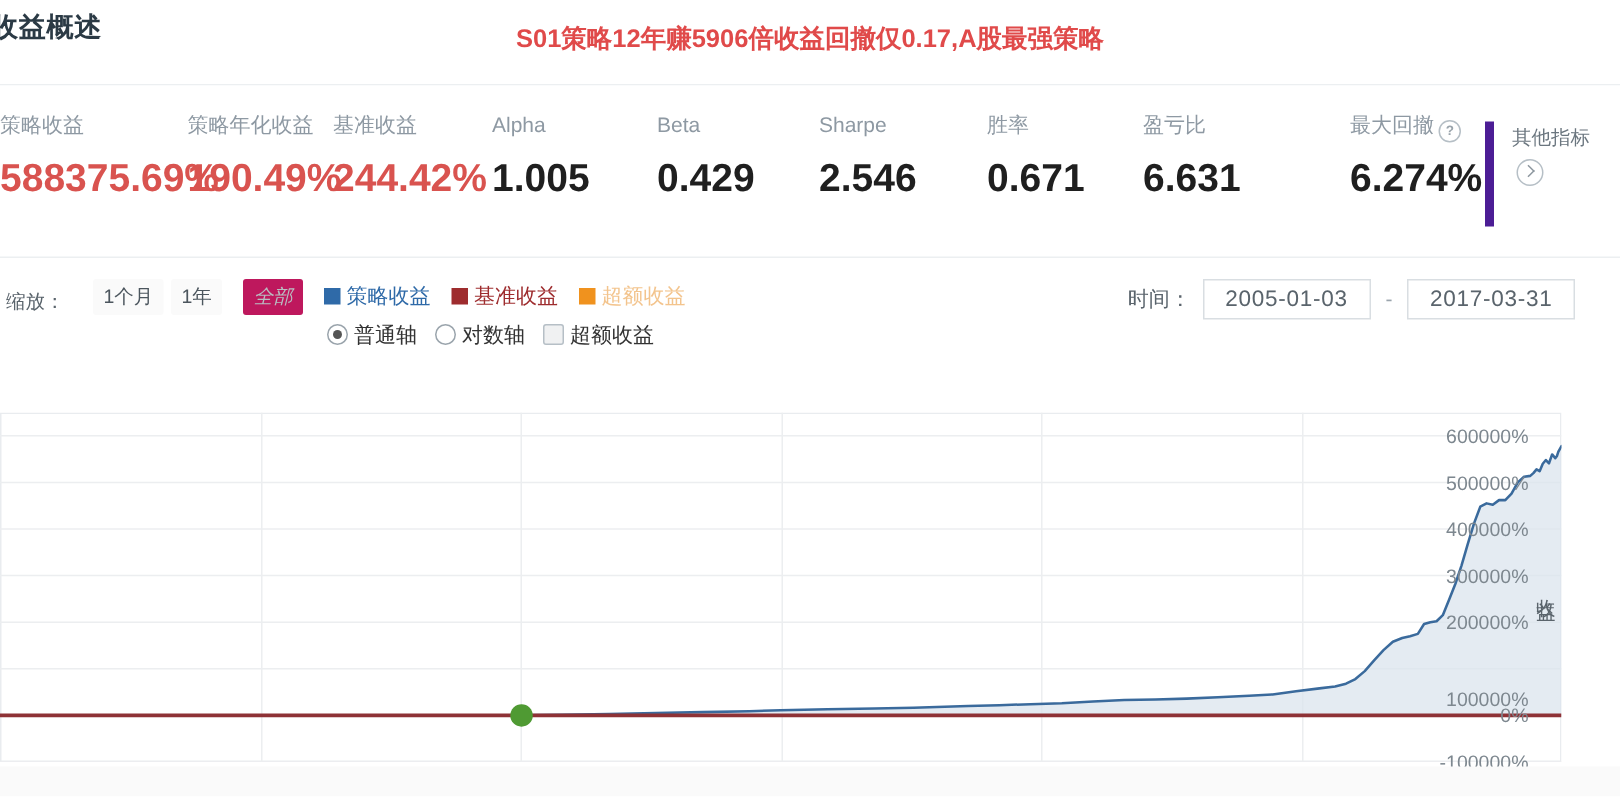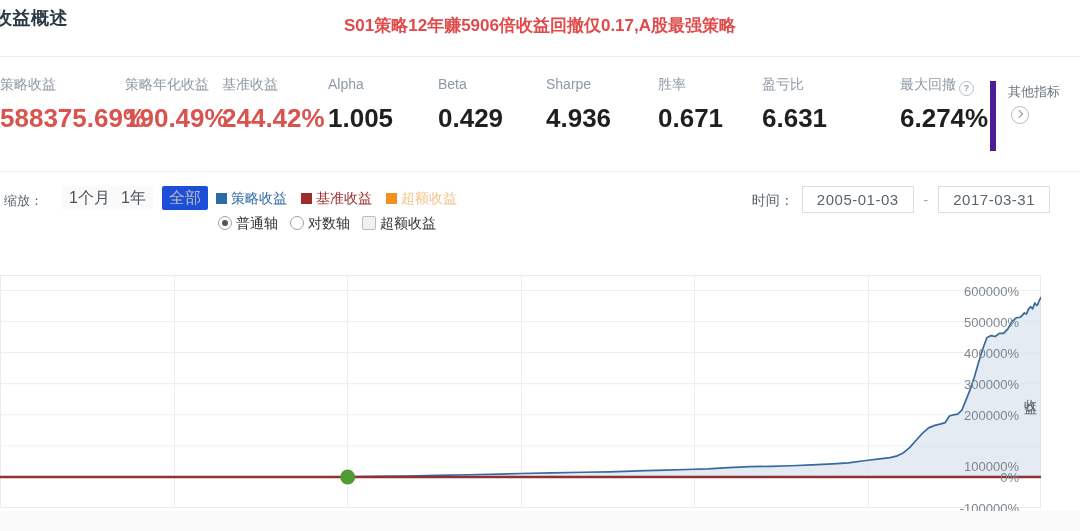--- a/index.html
+++ b/index.html
@@ -125,29 +125,30 @@
     left: 4px; top: 20px;
     font-size: 13px;
     color: #5a646c;
   }
   .zoom-btn {
     position: absolute;
     top: 14px;
     height: 24px;
     line-height: 24px;
     padding: 0 7px;
-    font-size: 16px;
+    font-size: 13px;
     color: #4c565e;
     background: #fafafa;
     border-radius: 2px;
     white-space: nowrap;
   }
   .zoom-btn.active {
-    background: #1d4ed8;
+    background: #be185d;
     color: #b9bec2;
+    font-style: italic;
   }
   .legend {
     position: absolute;
     left: 216px; top: 17px;
     white-space: nowrap;
   }
   .lg-item { display: inline-block; margin-right: 14px; }
   .lg-swatch {
     display: inline-block;
     width: 11px; height: 11px;
@@ -258,21 +259,21 @@
     <div class="hdr-banner">S01策略12年赚5906倍收益回撤仅0.17,A股最强策略</div>
   </div>
 
   <div class="metrics">
     <div id="metrics-host">
         <div class="m-cell" style="left: 0px; top: 18px;"><span class="m-label">策略收益</span><div class="m-value red">588375.69%</div></div>
         <div class="m-cell" style="left: 113px; top: 18px; margin-left: 12px;"><span class="m-label">策略年化收益</span><div class="m-value red">190.49%</div></div>
         <div class="m-cell" style="left: 222px; top: 18px;"><span class="m-label">基准收益</span><div class="m-value red">244.42%</div></div>
         <div class="m-cell" style="left: 328px; top: 18px;"><span class="m-label">Alpha</span><div class="m-value">1.005</div></div>
         <div class="m-cell" style="left: 438px; top: 18px;"><span class="m-label">Beta</span><div class="m-value">0.429</div></div>
-        <div class="m-cell" style="left: 546px; top: 18px;"><span class="m-label">Sharpe</span><div class="m-value">4.936</div></div>
+        <div class="m-cell" style="left: 546px; top: 18px;"><span class="m-label">Sharpe</span><div class="m-value">2.546</div></div>
         <div class="m-cell" style="left: 658px; top: 18px;"><span class="m-label">胜率</span><div class="m-value">0.671</div></div>
         <div class="m-cell" style="left: 762px; top: 18px;"><span class="m-label">盈亏比</span><div class="m-value">6.631</div></div>
         <div class="m-cell" style="left: 900px; top: 18px;"><span class="m-label">最大回撤</span><span class="help-ic">?</span><div class="m-value">6.274%</div></div>
       </div>
     <div class="other-box">
       <span class="other-txt">其他指标</span><span class="chev-ic"></span>
     </div>
   </div>
 
   <div class="controls">

